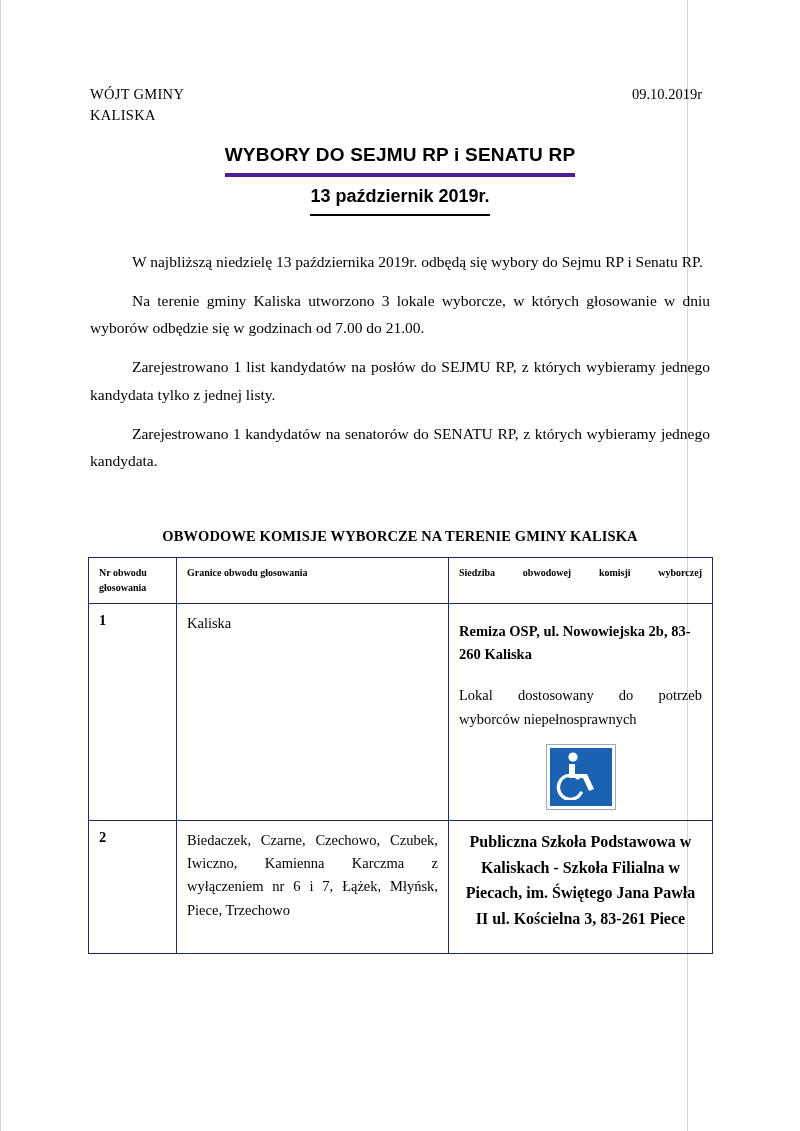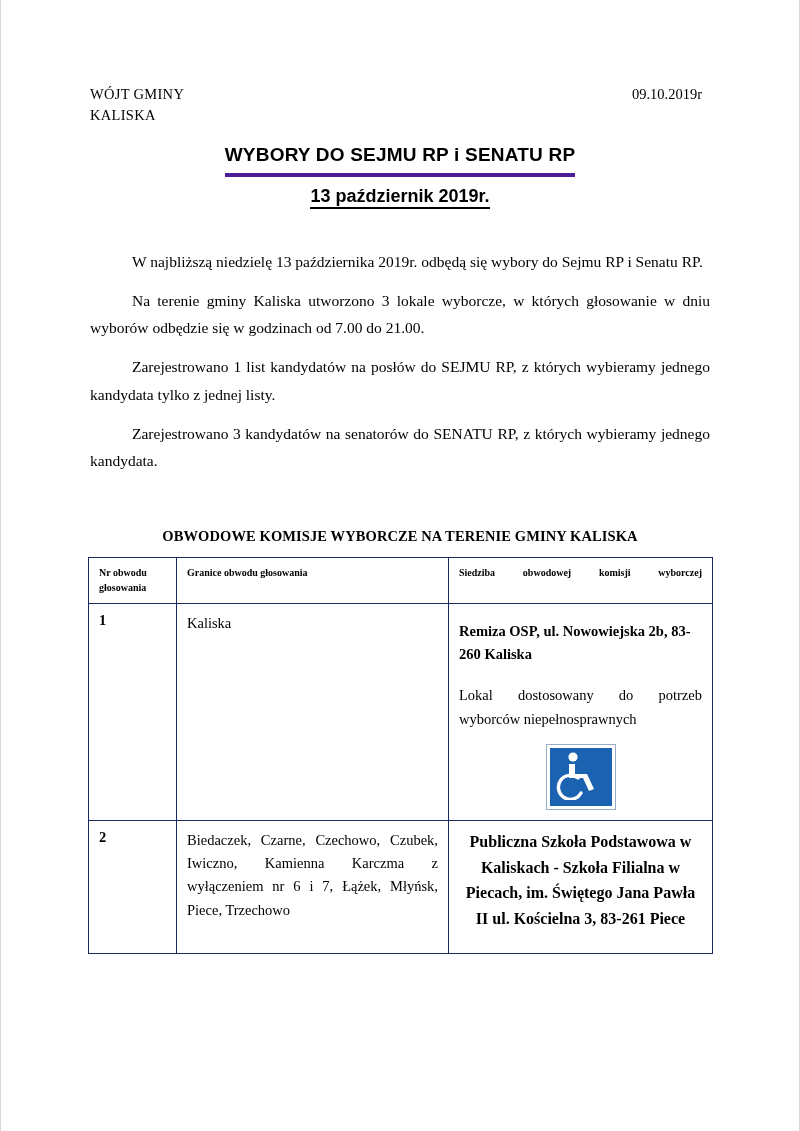--- a/index.html
+++ b/index.html
@@ -11,21 +11,21 @@
     width: 800px;
     height: 1131px;
     position: relative;
     font-family: "Liberation Serif", serif;
     color: #000000;
     overflow: hidden;
   }
   .page {
     position: absolute;
     left: 0; top: 0;
-    width: 800px;
+    width: 688px;
     height: 1131px;
     background: #ffffff;
     box-sizing: border-box;
   }
   
   .edge-left, .edge-right {
     position: absolute;
     top: 0;
     width: 1px;
     height: 1131px;
@@ -84,21 +84,21 @@
     left: 0;
     top: 186px;
     width: 620px;
     text-align: center;
     font-family: "Liberation Sans", sans-serif;
     font-weight: bold;
     font-size: 18px;
   }
   .title-sub span {
     border-bottom: 2px solid #000;
-    padding-bottom: 1px;
+    padding-bottom: 8px;
   }
 
   
   .body-block {
     position: absolute;
     left: 90px;
     top: 248px;
     width: 620px;
   }
   .para {
@@ -217,21 +217,21 @@
 
   <div class="content">
     <div class="title-main"><span>WYBORY DO SEJMU RP i SENATU RP</span></div>
     <div class="title-sub"><span>13 październik 2019r.</span></div>
   </div>
 
   <div class="body-block">
     <p class="para">W najbliższą niedzielę 13 października  2019r. odbędą się wybory do Sejmu RP i Senatu RP.</p>
     <p class="para">Na terenie gminy Kaliska utworzono 3 lokale wyborcze, w których głosowanie w dniu wyborów odbędzie się w  godzinach od 7.00 do 21.00.</p>
     <p class="para">Zarejestrowano 1 list kandydatów na posłów do SEJMU RP, z których wybieramy jednego kandydata tylko z jednej listy.</p>
-    <p class="para">Zarejestrowano 3  kandydatów na senatorów do SENATU RP, z których wybieramy jednego kandydata.</p>
+    <p class="para">Zarejestrowano 1  kandydatów na senatorów do SENATU RP, z których wybieramy jednego kandydata.</p>
   </div>
 
   <div class="table-heading">OBWODOWE KOMISJE WYBORCZE NA TERENIE GMINY KALISKA</div>
 
   <div class="tbl-wrap">
     <table class="commissions">
       <colgroup>
         <col class="col-nr">
         <col class="col-bounds">
         <col class="col-seat">

